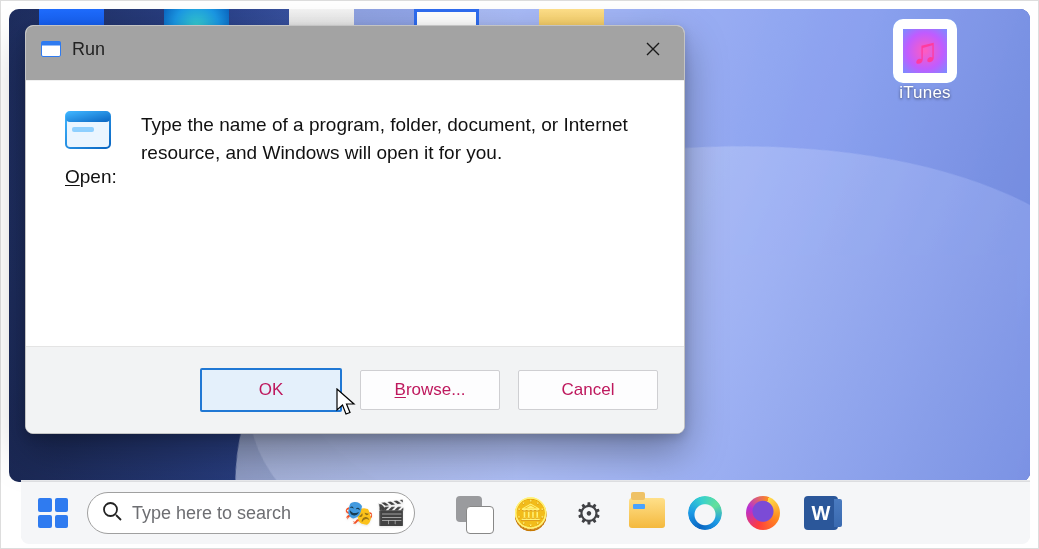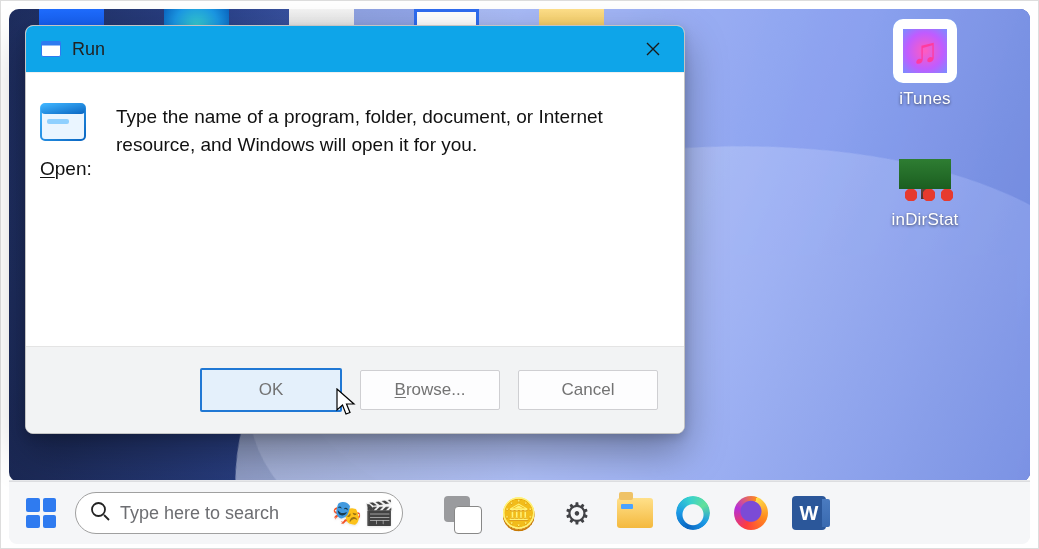--- a/index.html
+++ b/index.html
@@ -50,38 +50,38 @@
   .itunes .note { color:#ff3b9e; font-size:36px; line-height:1; }
   .windirstat { width:60px; height:55px; margin:0 auto;
     background:
       radial-gradient(circle, #e63a2e 0 6px, transparent 7px) 10px 40px/12px 12px no-repeat,
       radial-gradient(circle, #e63a2e 0 6px, transparent 7px) 28px 40px/12px 12px no-repeat,
       radial-gradient(circle, #e63a2e 0 6px, transparent 7px) 46px 40px/12px 12px no-repeat,
       linear-gradient(#2e7d32,#1b5e20) 4px 10px/52px 30px no-repeat,
       linear-gradient(#6d4c41,#4e342e) 26px 34px/8px 16px no-repeat;
     border-radius:6px;
   }
-  .desk-label { color:#fff; font-size:17px; margin-top:6px; text-shadow: 0 1px 3px rgba(0,0,0,.6); letter-spacing:.2px;}
+  .desk-label { color:#fff; font-size:17px; margin-top:0; text-shadow: 0 1px 3px rgba(0,0,0,.6); letter-spacing:.2px;}
 
   
   .watermark { position:absolute; left:50%; top:10px; transform:translateX(-50%); font-family: Georgia, serif; font-size:30px; color:rgba(255,255,255,.5); text-shadow:0 0 2px rgba(0,0,0,.3); letter-spacing:.5px; font-style:italic;}
 
   
   .dialog {
     position:absolute; left:24px; top:24px; width:658px; height:407px;
     background:#fff; border-radius:8px; border:1px solid #c4c4c4;
     box-shadow: 0 18px 40px rgba(0,0,0,.35), 0 4px 10px rgba(0,0,0,.15);
     overflow:hidden;
   }
-  .titlebar { display:flex; align-items:center; height:46px; padding: 0 8px 0 14px; border-bottom:1px solid #f0f0f0; background:#0ea5e9;}
+  .titlebar { display:flex; align-items:center; height:46px; padding: 0 8px 8px 14px; border-bottom:1px solid #f0f0f0; background:#a3a3a3;}
   .title-ico { width:22px; height:22px; display:flex; align-items:center; justify-content:center;}
   .title-txt { margin-left:10px; font-size:18px; color:#222; flex:1; }
   .close-btn { width:46px; height:38px; display:flex; align-items:center; justify-content:center; cursor:default; border-radius:4px;}
   .close-btn svg { stroke:#1a1a1a; }
-  .body { padding: 30px 30px 10px 14px; }
+  .body { padding: 30px 30px 10px 39px; }
   .desc-row { display:flex; gap:28px; align-items:flex-start; }
   .run-ico { flex:0 0 auto; width:48px; }
   .desc-txt { font-size:19px; color:#111; line-height:1.45; }
   .open-row { display:flex; align-items:center; }
   .open-label { width:62px; font-size:19px; color:#111; }
   .ul { text-decoration: underline; text-underline-offset: 2px;}
   .combo { position:relative; flex:1; }
   .combo-input {
     width:100%; height:36px; box-sizing:border-box;
     border:1px solid #2078d4; outline: none;
@@ -93,30 +93,30 @@
     background:#2078d4; color:#fff; font-size:18px; padding:0 1px; white-space:pre;
   }
   .combo-caret { position:absolute; right:8px; top:50%; transform:translateY(-50%); }
   .footer {
     position:absolute; left:0; right:0; bottom:0; height:86px;
     background:#f2f3f4; border-top:1px solid #e4e4e4;
     display:flex; align-items:center; justify-content:flex-end;
     gap:18px; padding-right:26px;
   }
   .btn { width:138px; height:38px; background:#fdfdfe; border:1px solid #cfcfd2;
-    font-size:17px; color:#737373; display:flex; align-items:center; justify-content:center;
+    font-size:17px; color:#be185d; display:flex; align-items:center; justify-content:center;
     border-radius:2px; cursor:default; }
   .btn.ok { background:#e4f0fb; border:2px solid #2078d4; height:40px;}
 
   
   .cursor { position:absolute; left:310px; top:362px; z-index:50; }
 
   
   .taskbar {
-    position:absolute; left:8px; right:8px; bottom:4px; height:62px;
+    position:absolute; left:20px; right:8px; bottom:4px; height:62px;
     background:#f5f6f8; border-top:1px solid #dcdde0; border-radius: 0 0 8px 8px;
     display:flex; align-items:center; padding:0 8px; gap:10px;
     box-shadow: 0 -1px 0 #e6e7ea;
   }
   .tb-item { width:48px; height:48px; display:flex; align-items:center; justify-content:center; border-radius:6px; }
   .start { width:48px; height:48px; display:grid; grid-template-columns:1fr 1fr; grid-template-rows:1fr 1fr; gap:3px; padding:9px; box-sizing:border-box;}
   .start div{ background:#2f7bf0; border-radius:2px;}
   .search {
     flex:0 0 auto; width:328px; height:42px; border:1px solid #a0a0a0; border-radius:22px;
     background:#fff; display:flex; align-items:center; gap:10px; padding:0 14px; box-sizing:border-box;
@@ -166,24 +166,20 @@
       <div class="peek p-folder"></div>
     </div>
 
     <div class="desk-icons">
       <div class="desk-item">
         <div class="desk-icon-wrap itunes">
             <span class="note">♫</span>
           </div>
         <div class="desk-label">iTunes</div>
       </div>
-      <div class="desk-item">
-        <div class="windirstat"></div>
-        <div class="desk-label">inDirStat</div>
-      </div>
     </div>
   </div>
 
   <div class="dialog">
     <div class="titlebar">
       <span class="title-ico">
         <svg width="20" height="16" viewBox="0 0 20 16">
             <rect x="0.5" y="0.5" width="19" height="15" rx="1.5" fill="#fff" stroke="#2f7bf0"></rect>
             <rect x="0.5" y="0.5" width="19" height="4" fill="#2f7bf0"></rect>
           </svg>

